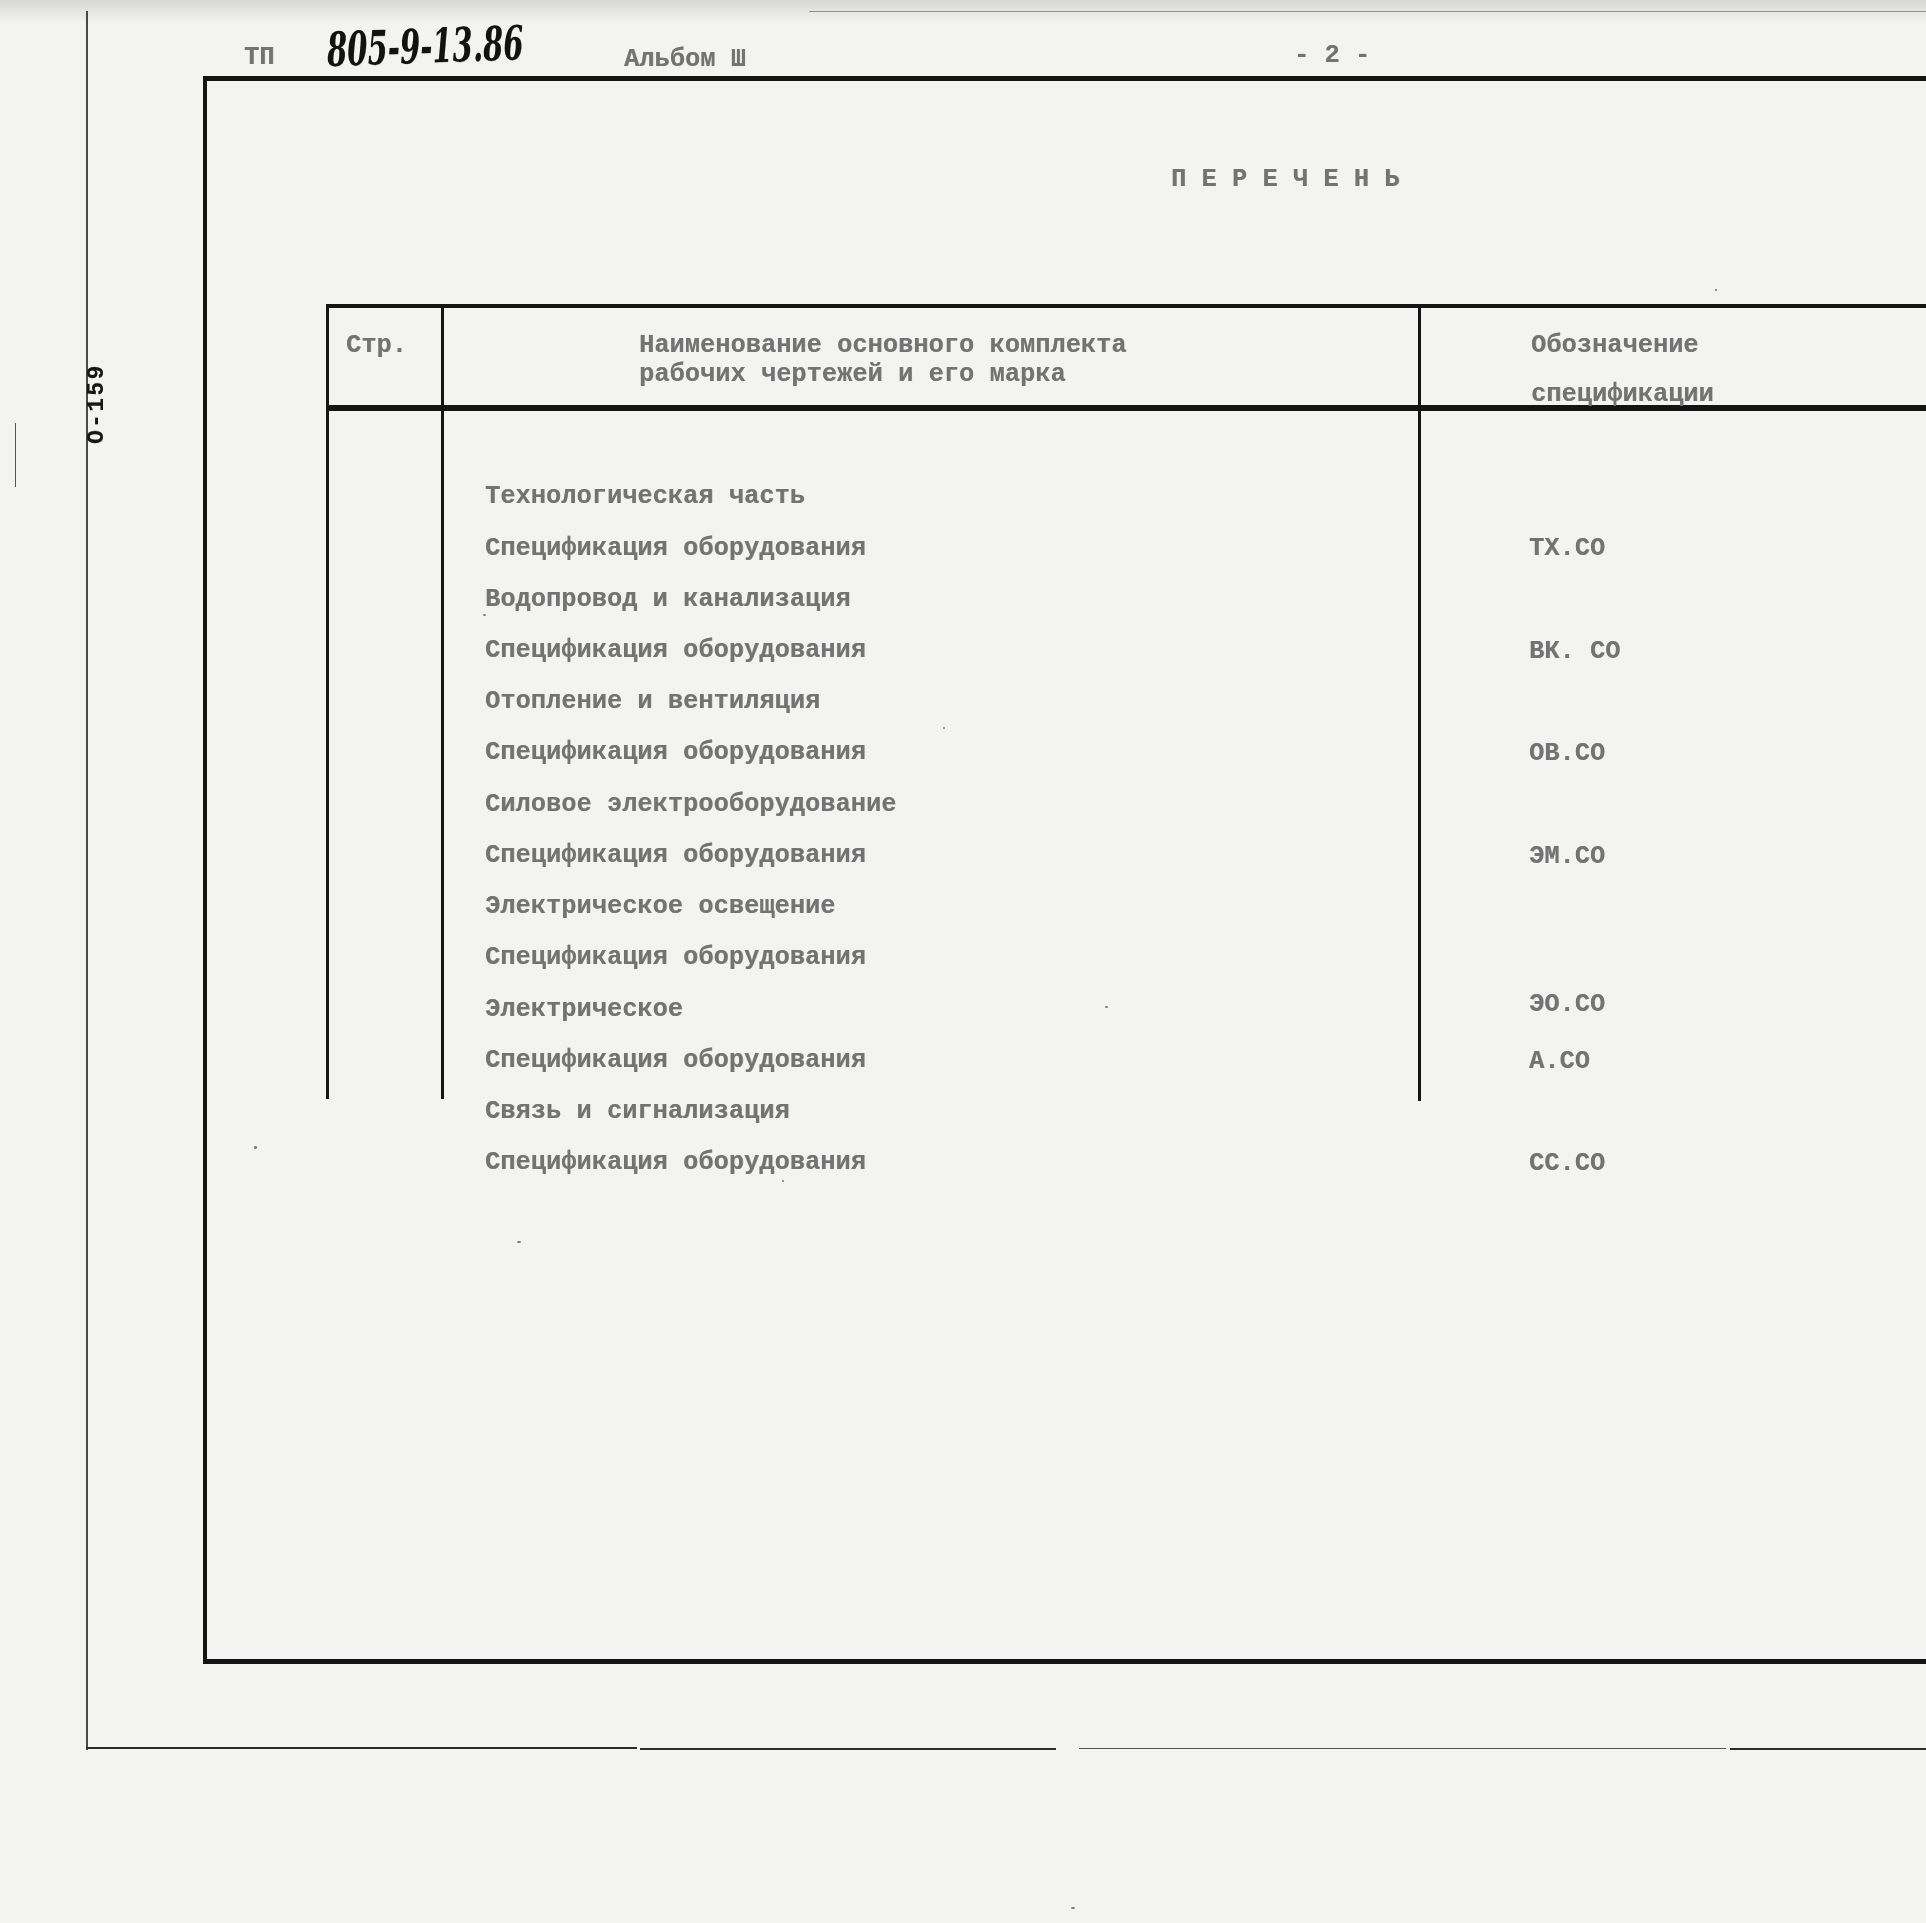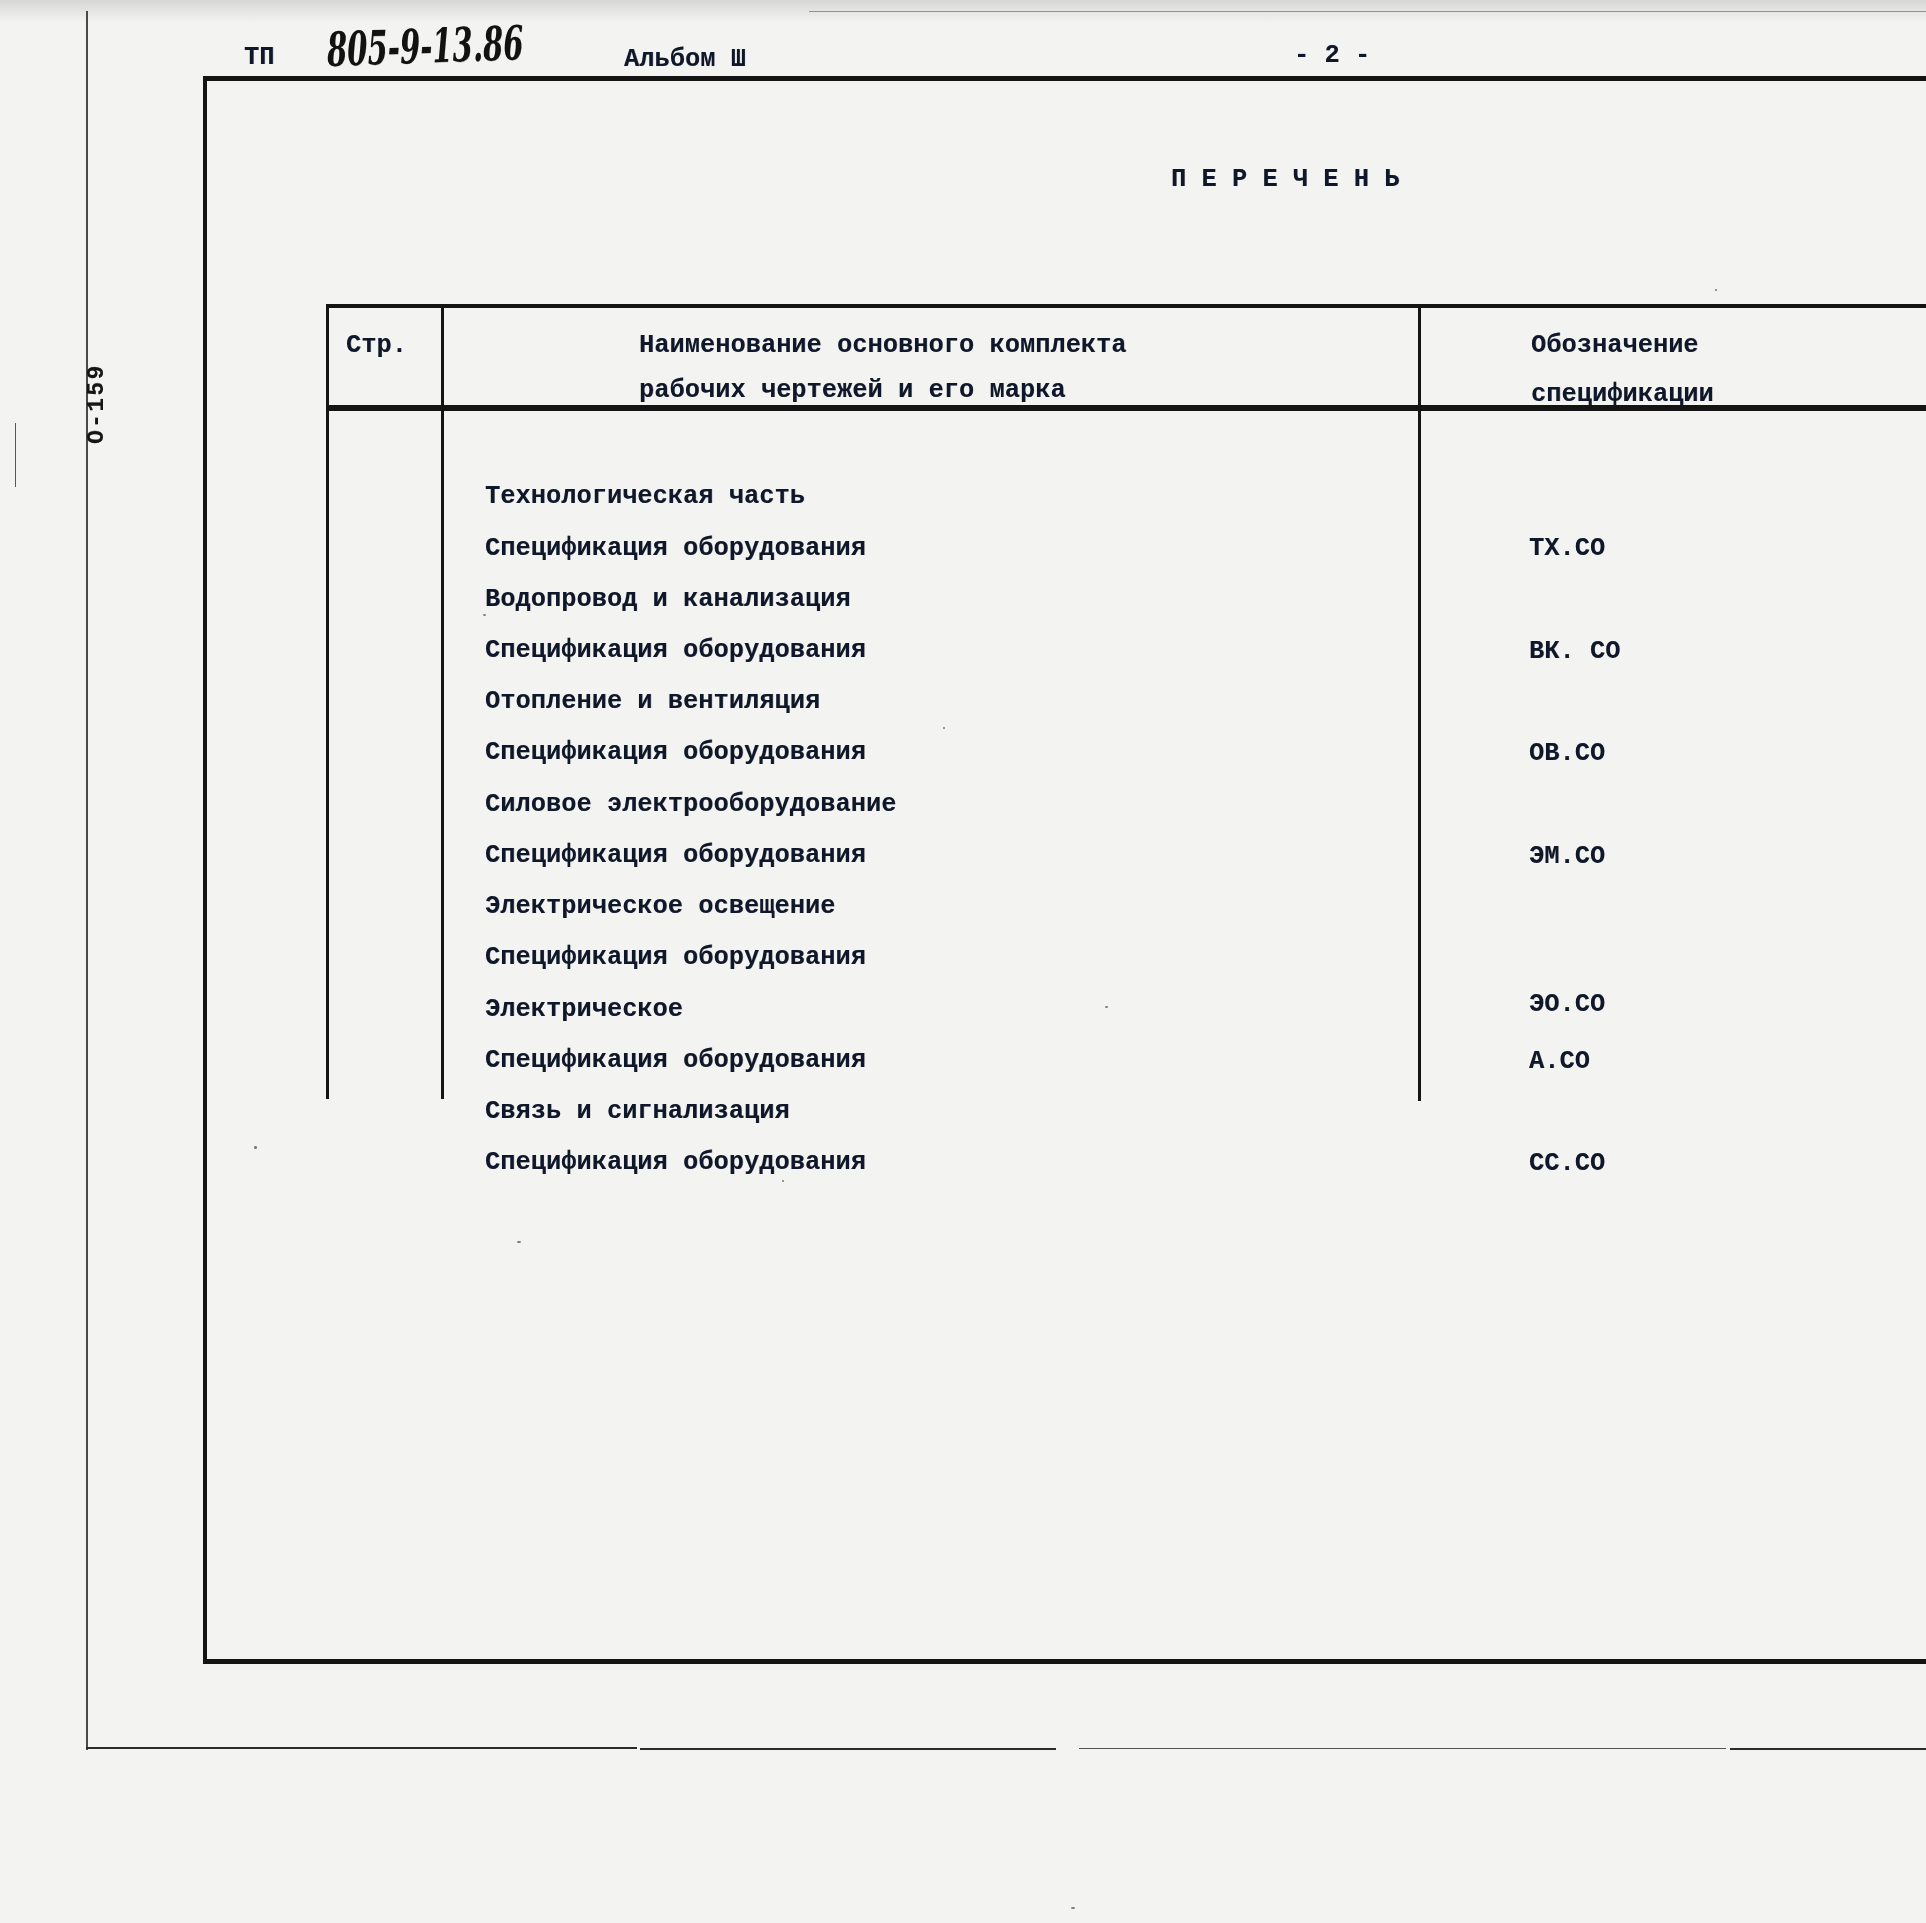--- a/index.html
+++ b/index.html
@@ -5,21 +5,21 @@
   html,body{margin:0;padding:0;}
   body{
     width:2610px;height:1923px;position:relative;overflow:hidden;
     background:#f2f2f0;
     font-family:"Liberation Mono","DejaVu Sans Mono",monospace;
   }
   .page{position:absolute;inset:0;background:#f3f3f1;}
   .page::before{content:"";position:absolute;left:0;top:0;right:0;height:23px;
     background:linear-gradient(to bottom,rgba(90,90,88,.18),rgba(0,0,0,0));pointer-events:none;}
   .tw{
-    position:absolute;color:#0f172a;font-weight:700;font-size:25.4px;line-height:1.15;
+    position:absolute;color:#737373;font-weight:700;font-size:25.4px;line-height:1.15;
     white-space:pre;letter-spacing:0px;
     text-shadow:0.4px 0.4px 0.4px rgba(20,20,20,.35);
   }
   .hand{
     position:absolute;color:#121210;font-family:"DejaVu Serif",serif;font-style:italic;
     font-weight:700;white-space:pre;text-shadow:0.4px 0.4px 0.4px rgba(0,0,0,.3);
   }
   .hline,.vline{position:absolute;background:#141414;}
   .outer{position:absolute;background:#2b2b29;}
   .side-label{
@@ -58,21 +58,21 @@
   <div class="tw" style="left:1171px;top:165px;">П Е Р Е Ч Е Н Ь</div>
 
   <div class="hline" style="left:326px;top:304px;width:2021px;height:4.2px;"></div>
   <div class="hline" style="left:326px;top:405px;width:2021px;height:5.8px;"></div>
   <div class="vline" style="left:326px;top:304px;width:3.1px;height:795px;"></div>
   <div class="vline" style="left:441px;top:304px;width:3.1px;height:795px;"></div>
   <div class="vline" style="left:1418px;top:304px;width:3.1px;height:797px;"></div>
 
   <div class="tw" style="left:346px;top:331px;">Стр.</div>
   <div class="tw" style="left:639px;top:331px;">Наименование основного комплекта</div>
-  <div class="tw" style="left:639px;top:360px;margin-top:16px;">рабочих чертежей и его марка</div>
+  <div class="tw" style="left:639px;top:360px;">рабочих чертежей и его марка</div>
   <div class="tw" style="left:1531px;top:331px;">Обозначение</div>
   <div class="tw" style="left:1531px;top:344px;margin-top:36px;">спецификации</div>
 
   <div class="tw" style="left:485px;top:482px;">Технологическая часть</div>
   <div class="tw" style="left:485px;top:534px;">Спецификация оборудования</div>
   <div class="tw" style="left:485px;top:585px;">Водопровод и канализация</div>
   <div class="tw" style="left:485px;top:636px;">Спецификация оборудования</div>
   <div class="tw" style="left:485px;top:687px;">Отопление и вентиляция</div>
   <div class="tw" style="left:485px;top:738px;">Спецификация оборудования</div>
   <div class="tw" style="left:485px;top:790px;">Силовое электрооборудование</div>

